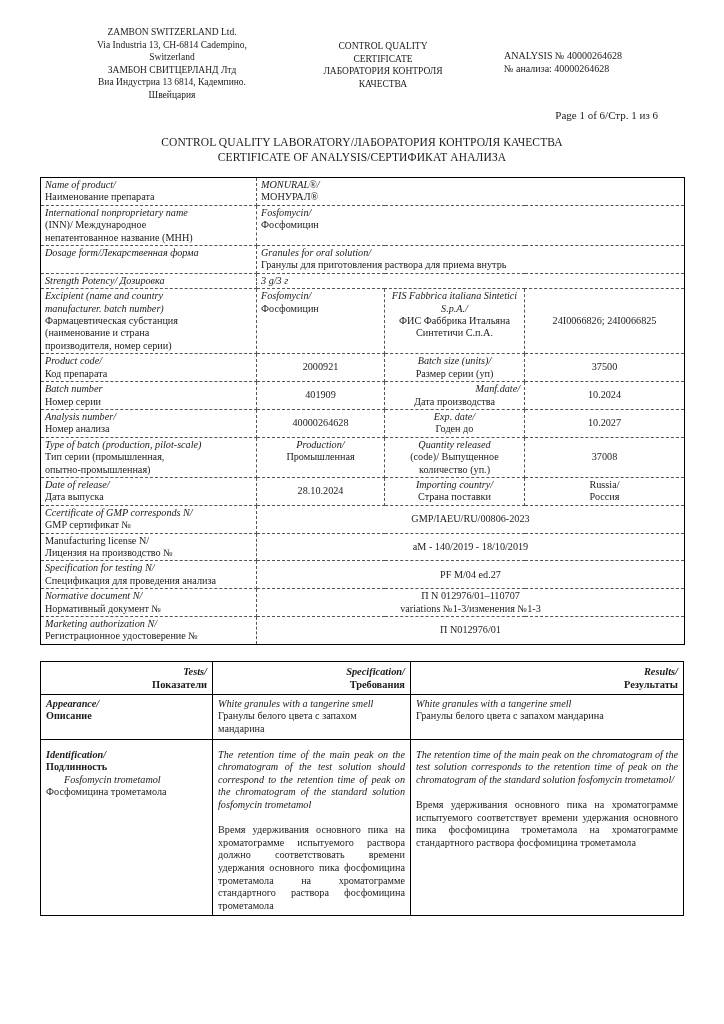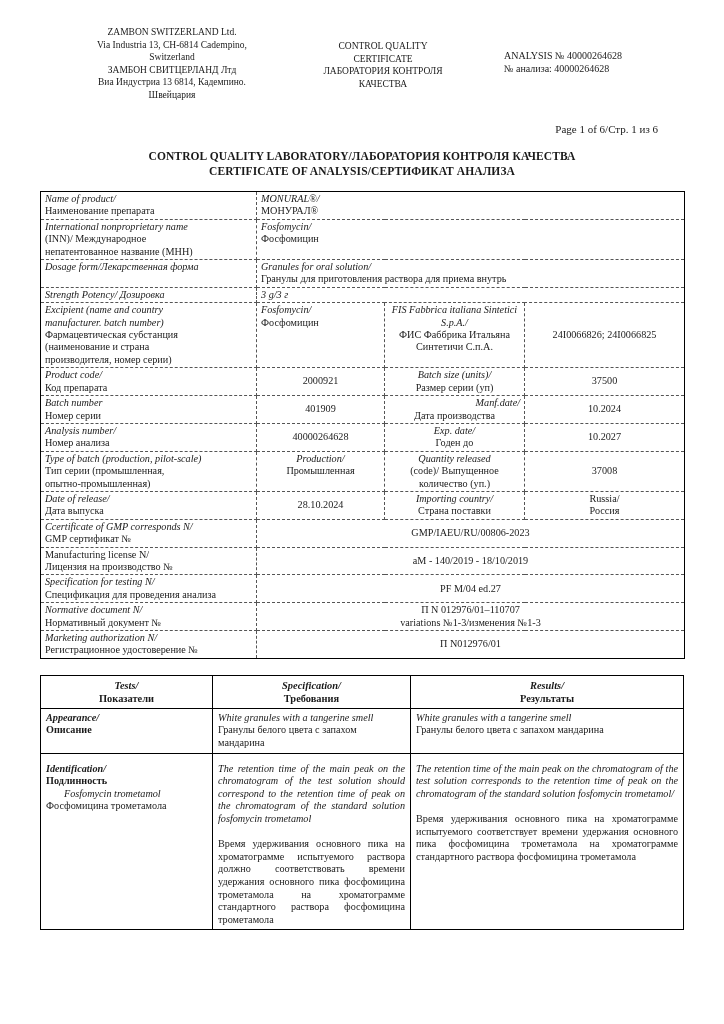--- a/index.html
+++ b/index.html
@@ -43,26 +43,26 @@
   .hdr-right {
     flex: 1;
     text-align: left;
     padding-top: 24px;
     padding-left: 26px;
     font-size: 10px;
   }
   .page-num {
     text-align: right;
     font-size: 11px;
-    margin-top: 22px;
+    margin-top: 8px;
     padding-right: 26px;
   }
   .doc-title {
     text-align: center;
-    font-weight: bold;
+    font-weight: normal;
     font-size: 11.5px;
     line-height: 15px;
     margin-top: 14px;
     letter-spacing: 0.1px;
   }
   
   table {
     border-collapse: collapse;
   }
   .info-table {
@@ -96,21 +96,21 @@
     line-height: 12.6px;
     table-layout: fixed;
     border: 1px solid #000;
   }
   .tests-table th, .tests-table td {
     border: 1px solid #000;
     padding: 3px 5px;
     vertical-align: top;
   }
   .tests-table th {
-    text-align: center;
+    text-align: right;
     font-weight: bold;
     font-size: 10.4px;
     line-height: 13px;
     font-family: Liberation Serif, serif;
   }
   .th-it { font-style: italic; font-weight: bold; display: block; }
   .col-a { width: 172px; }
   .col-b { width: 198px; }
   .justify { text-align: justify; }
   .bold { font-weight: bold; }

